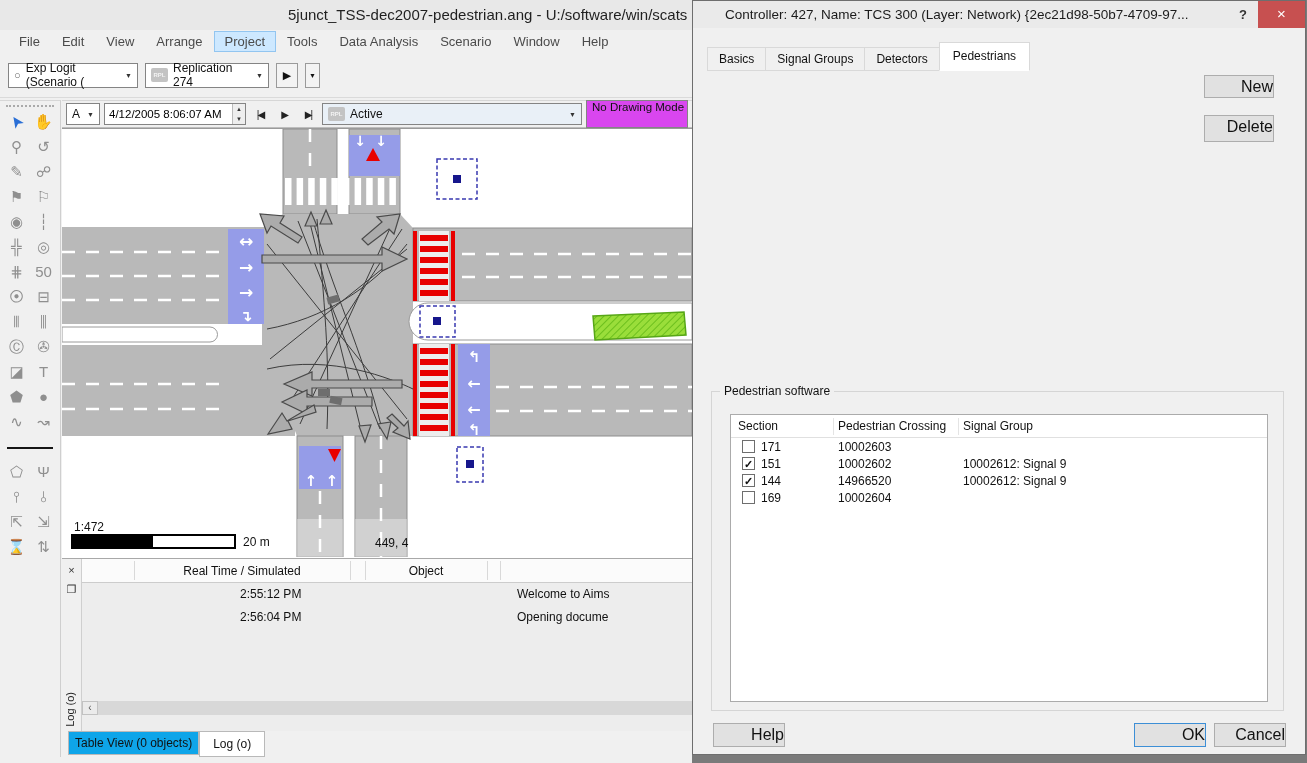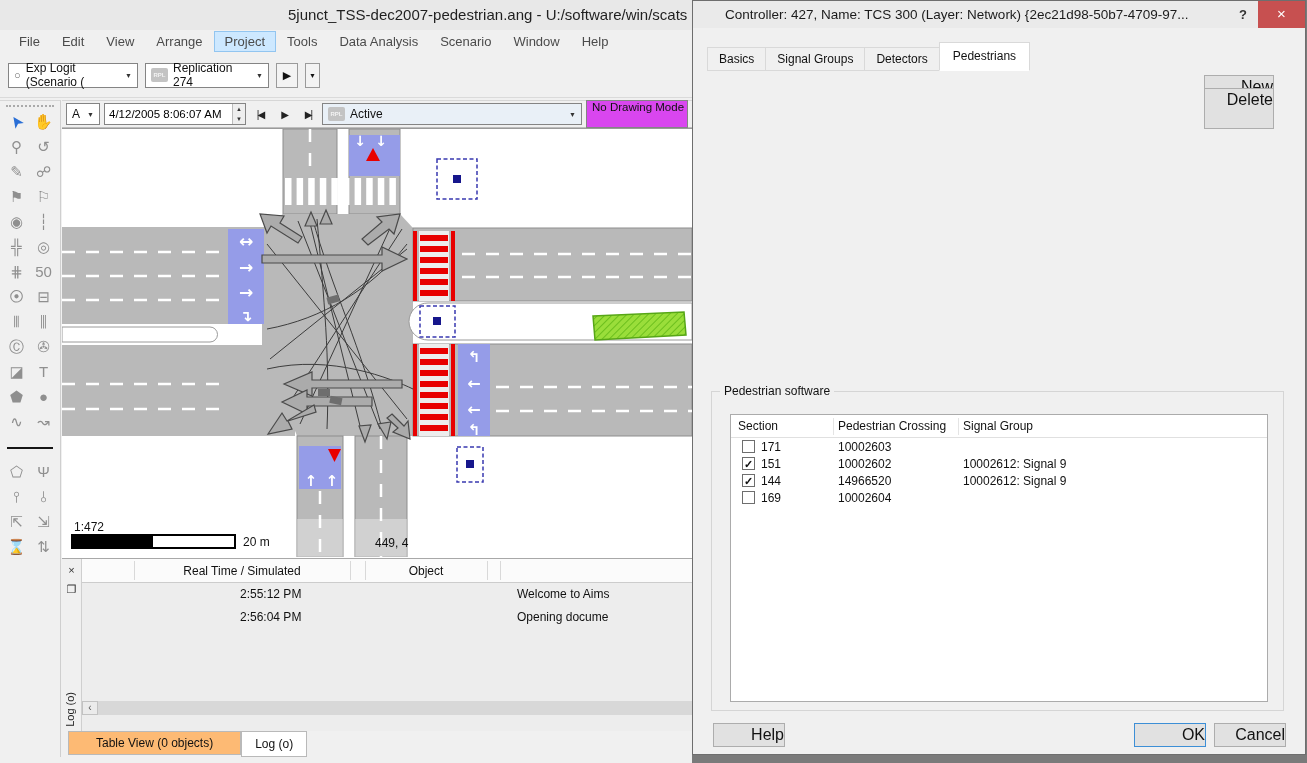--- a/index.html
+++ b/index.html
@@ -60,21 +60,21 @@
   .log-hlabel { position:absolute; top:0; height:24px; line-height:24px; text-align:center; }
   #log-body { position:absolute; left:0; top:24px; right:0; bottom:0; background:#ededed; overflow:hidden; }
   .log-row { position:absolute; left:0; right:0; height:23px; font-size:12px; color:#111; }
   .log-time { position:absolute; left:158px; top:4px; }
   .log-msg { position:absolute; left:435px; top:4px; white-space:nowrap; }
   #log-scrollbar { position:absolute; left:0; top:142px; right:0; height:14px; background:#d8d8d8; display:flex; }
   #scroll-left { width:16px; height:14px; background:#ebebeb; border:1px solid #c2c2c2; font-size:10px; line-height:12px; text-align:center; color:#555; }
 
   
   #bottom-tabs { position:absolute; left:62px; top:731px; height:26px; display:flex; align-items:flex-start; padding-left:6px; gap:0; }
-  .btab { padding:4px 27px; font-size:12px; color:#111; background:#fdba74; border:1px solid #b9b9b9; }
+  .btab { padding:4px 6px; font-size:12px; color:#111; background:#0ea5e9; border:1px solid #b9b9b9; }
   .btab.active { background:#fff; padding:5px 13px; }
 
   
   #dialog { position:absolute; left:692px; top:0; width:614px; height:755px; background:#f0f0f0; border:1px solid #6e6e6e; }
   #dialog-titlebar { position:absolute; left:0; top:0; right:0; height:27px; background:#eaeaea; display:flex; align-items:stretch; }
   #dialog-title { flex:1; line-height:27px; font-size:13.5px; color:#1b1b1b; padding-left:32px; white-space:nowrap; overflow:hidden; }
   #dialog-help { width:30px; text-align:center; line-height:27px; font-size:13px; font-weight:bold; color:#333; }
   #dialog-close { width:47px; background:#c75050; color:#fff; text-align:center; line-height:26px; font-size:15px; }
   #dtabs { position:absolute; left:14px; top:41px; display:flex; align-items:flex-end; }
   .dtab { padding:4px 11px; font-size:12px; color:#111; background:#f0f0f0; border:1px solid #d9d9d9; margin-right:-1px; }
@@ -83,21 +83,21 @@
   #pb-table { position:absolute; left:28px; top:72px; width:474px; height:311px; background:#fff; border:1px solid #a9a9a9; }
   #pb-header { display:flex; height:25px; border-bottom:1px solid #c6c6c6; font-size:12px; }
   #pb-header .h1 { width:50%; background:#dcdcdc; font-weight:bold; text-align:center; line-height:25px; border-right:1px solid #c6c6c6; }
   #pb-header .h2 { width:50%; background:#fdfdfd; text-align:center; line-height:25px; }
   .pb-row { display:flex; height:27px; font-size:12px; border-bottom:1px solid #e3e3e3; }
   .pb-row .c1 { width:50%; background:#f0f0f0; line-height:27px; padding-left:5px; border-right:1px solid #e3e3e3; }
   .pb-row .c2 { width:50%; background:#fff; line-height:27px; padding-left:5px; }
 
   .btn { position:absolute; background:#e1e1e1; border:1px solid #adadad; font-size:16px; color:#111; text-align:right; line-height:21px; }
   #btn-new { left:511px; top:74px; width:70px; height:23px; }
-  #btn-delete { left:511px; top:87px; width:70px; height:41px; }
+  #btn-delete { left:511px; top:114px; width:70px; height:27px; }
   #btn-help { left:20px; top:722px; width:72px; height:24px; line-height:22px; }
   #btn-ok { left:441px; top:722px; width:72px; height:24px; line-height:22px; border:1px solid #3d8fd6; }
   #btn-cancel { left:521px; top:722px; width:72px; height:24px; line-height:22px; }
 
   #group-box { position:absolute; left:18px; top:390px; width:573px; height:320px; border:1px solid #d5d5d5; }
   #group-label { position:absolute; left:8px; top:-8px; background:#f0f0f0; padding:0 4px; font-size:12px; color:#111; }
   #cross-table { position:absolute; left:18px; top:22px; width:538px; height:288px; background:#fff; border:1px solid #ababab; }
   #cross-header { position:absolute; left:0; top:0; right:0; height:23px; border-bottom:1px solid #e0e0e0; font-size:12px; color:#111; }
   .cross-hlabel { position:absolute; top:4px; }
   .cross-sep { position:absolute; top:3px; height:17px; width:1px; background:#e4e4e4; }

